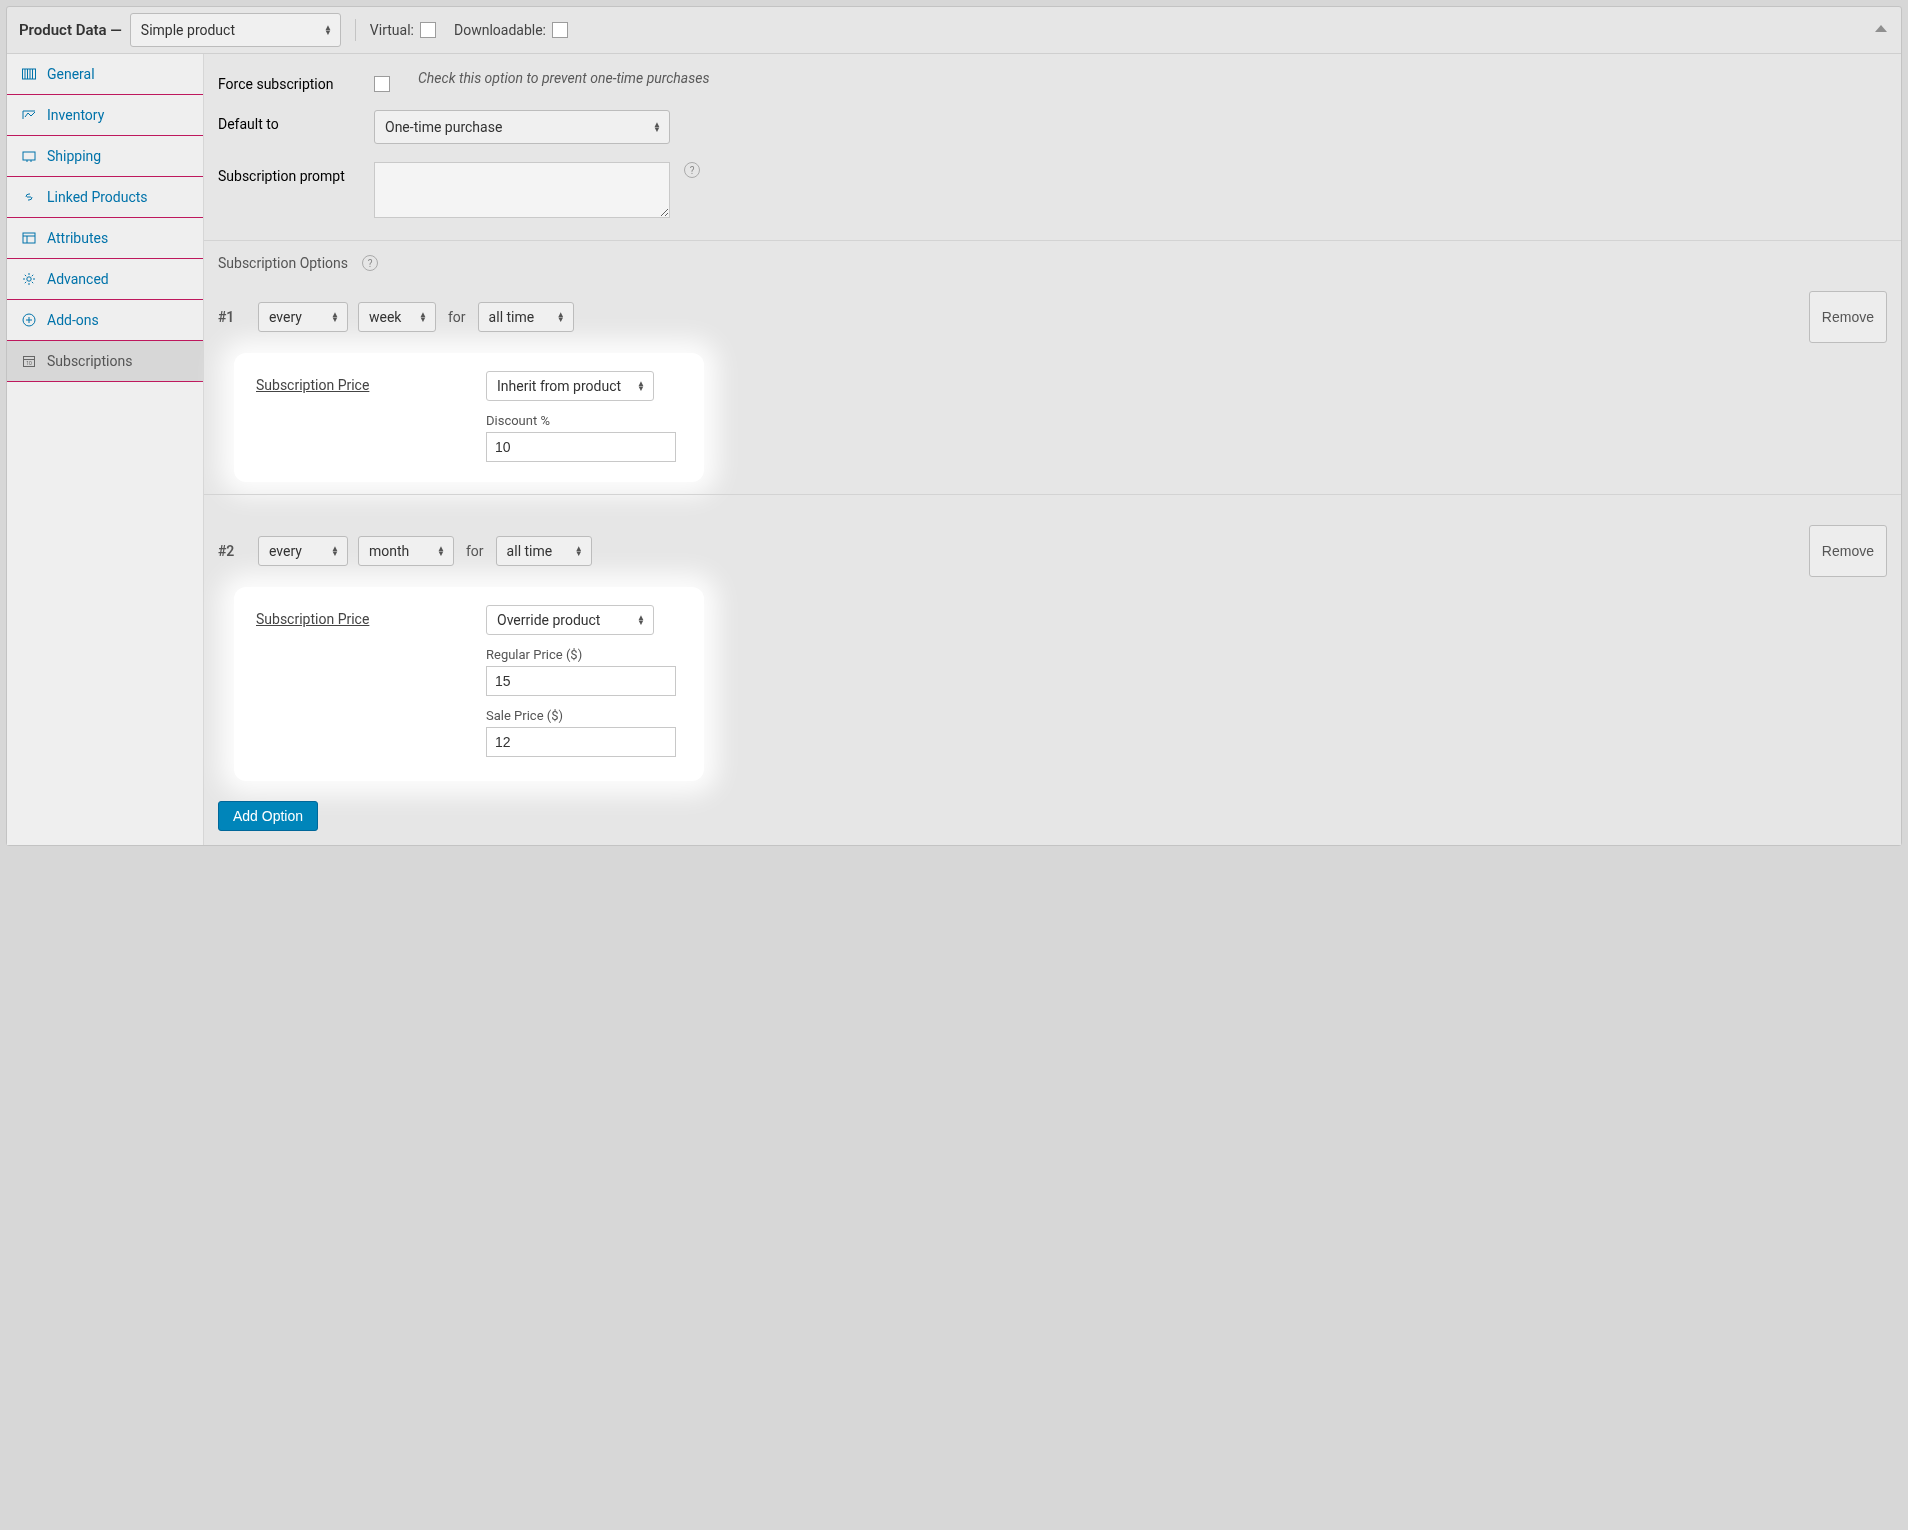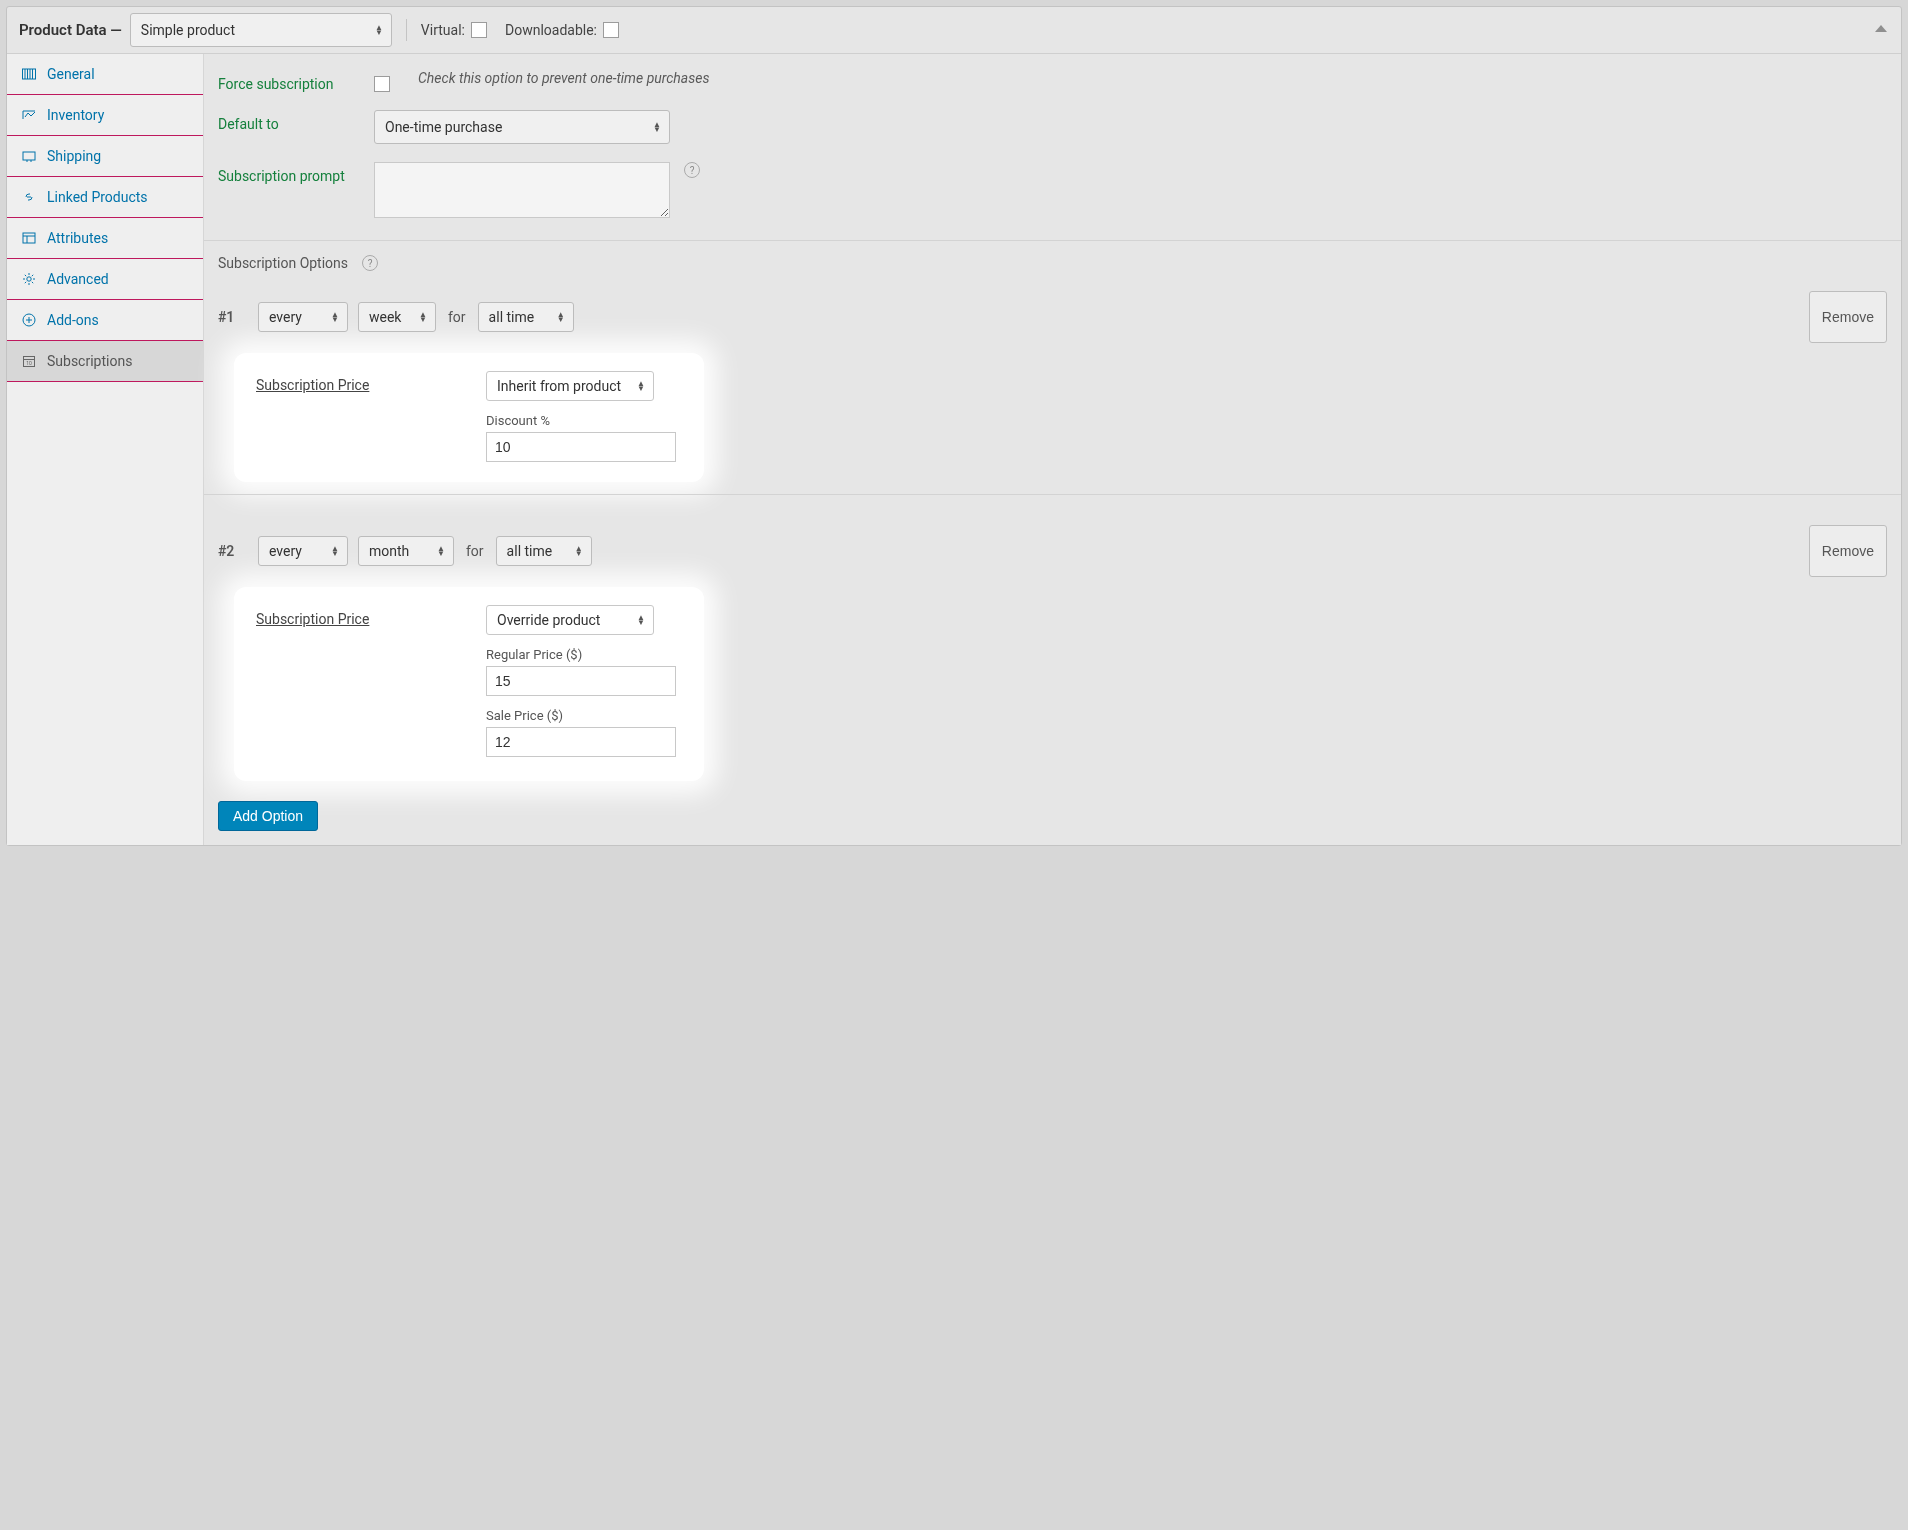--- a/index.html
+++ b/index.html
@@ -115,21 +115,21 @@
     padding: 16px 14px 18px 14px;
   }
   .row {
     display: flex;
     align-items: flex-start;
     margin-bottom: 18px;
   }
   .row .lbl {
     width: 156px;
     padding-top: 6px;
-    color: #15803d;
+    color: #000000;
     font-size: 14px;
   }
   .hint-italic {
     font-style: italic;
     color: #5a5a5a;
     font-size: 14px;
     padding-top: 0px;
     margin-left: 10px;
   }
   .textarea {
@@ -220,21 +220,21 @@
     cursor: pointer;
     margin: 8px 0 6px 14px;
   }
 </style>
 </head>
 <body>
 
 <div class="panel">
   <div class="panel-header">
     <span class="pd-title">Product Data —</span>
-    <div class="select" style="width:262px;">
+    <div class="select" style="width:211px;">
       <span>Simple product</span>
       <span class="arrows">▲<br>▼</span>
     </div>
     <span class="divider-vert"></span>
     <span class="chk-label">Virtual:</span>
     <span class="checkbox"></span>
     <span class="chk-label">Downloadable:</span>
     <span class="checkbox"></span>
     <span class="collapse-caret"></span>
   </div>

